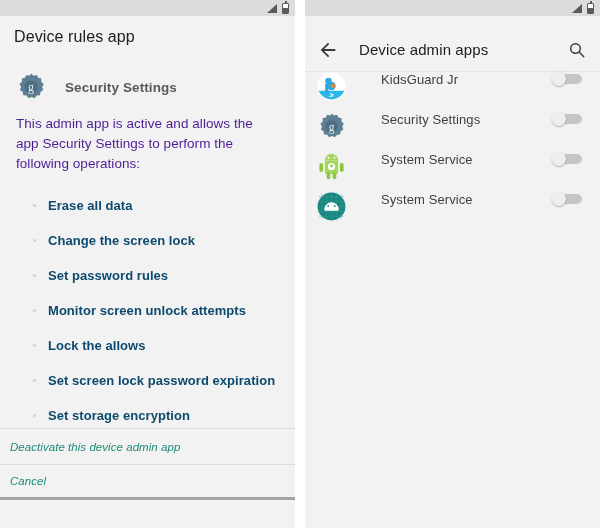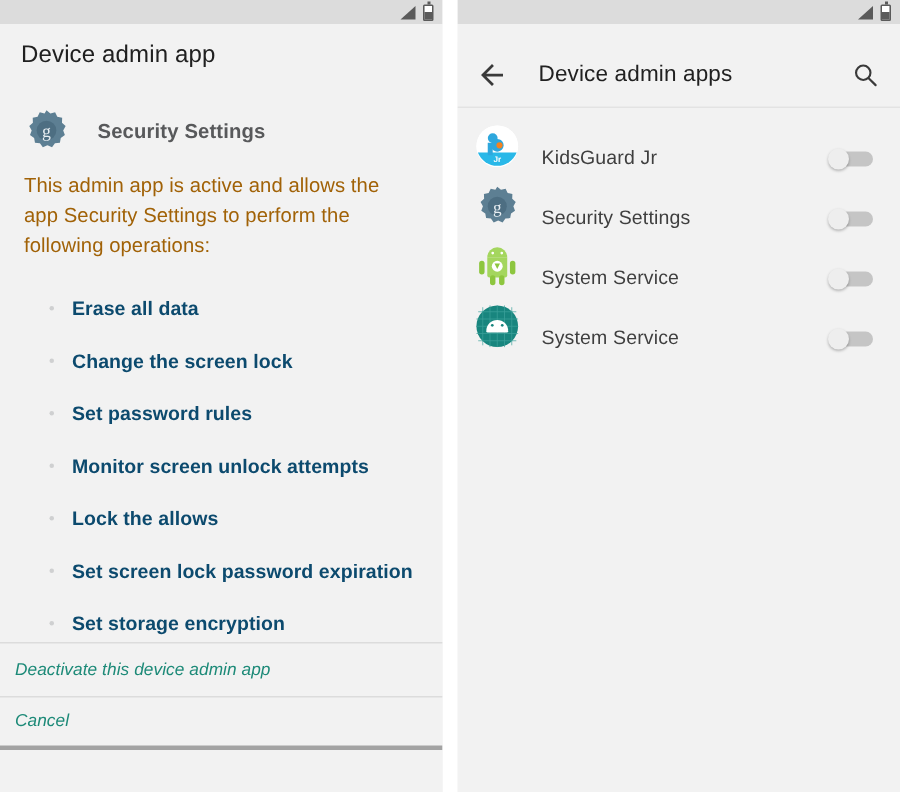--- a/index.html
+++ b/index.html
@@ -105,21 +105,21 @@
   }
   .admin-app-name {
     font-size: 13.5px;
     color: #58595b;
     font-weight: bold;
     margin-left: 19px;
     letter-spacing: 0.1px;
   }
   .admin-desc {
     font-size: 13.5px;
-    color: #a16207;
+    color: #4c1d95;
     line-height: 20px;
     padding: 6px 22px 0 16px;
     letter-spacing: 0.05px;
   }
   .op-list {
     list-style: none;
     margin: 14px 0 0 0;
     padding: 0 0 0 32px;
   }
   .op-item {
@@ -197,24 +197,25 @@
     height: 18px;
     flex: 0 0 18px;
     position: relative;
     cursor: pointer;
   }
   .app-list {
     background: #f2f2f2;
   }
   .app-row {
     display: flex;
-    align-items: flex-end;
+    align-items: flex-start;
     height: 40px;
     padding: 0 18px 0 12px;
     box-sizing: border-box;
+    gap: 20px;
   }
   .app-icon {
     width: 29px;
     height: 29px;
     flex: 0 0 29px;
     position: relative;
   }
   .app-label {
     flex: 1;
     font-size: 13px;
@@ -257,21 +258,21 @@
   <div class="screen screen-left">
 
     <div class="statusbar">
       <div class="status-icons">
         <span class="icon-signal"></span>
         <span class="icon-battery"></span>
       </div>
     </div>
 
     <div class="left-titlebar">
-      <span class="left-title">Device admin app</span>
+      <span class="left-title">Device rules app</span>
     </div>
 
     <div class="left-body">
 
       <div class="admin-header">
         <span class="gear-icon">
           <svg viewBox="0 0 48 48" width="30" height="30" aria-hidden="true">
             <path fill="#5d7f93" d="M24 2.5l4.1 3.3 5.1-1.2 2.3 4.7 5.2 1.1-0.2 5.3 3.9 3.6-2.6 4.6 1.8 5-4.4 3-0.9 5.2-5.3 0.4-3.1 4.3-4.9-2-4.9 2-3.1-4.3-5.3-0.4-0.9-5.2-4.4-3 1.8-5-2.6-4.6 3.9-3.6-0.2-5.3 5.2-1.1 2.3-4.7 5.1 1.2z"></path>
             <circle cx="24" cy="24" r="10.5" fill="#4d6e82"></circle>
             <text x="24" y="31" font-family="'Liberation Serif', serif" font-size="19" fill="#e8eef2" text-anchor="middle">g</text>

